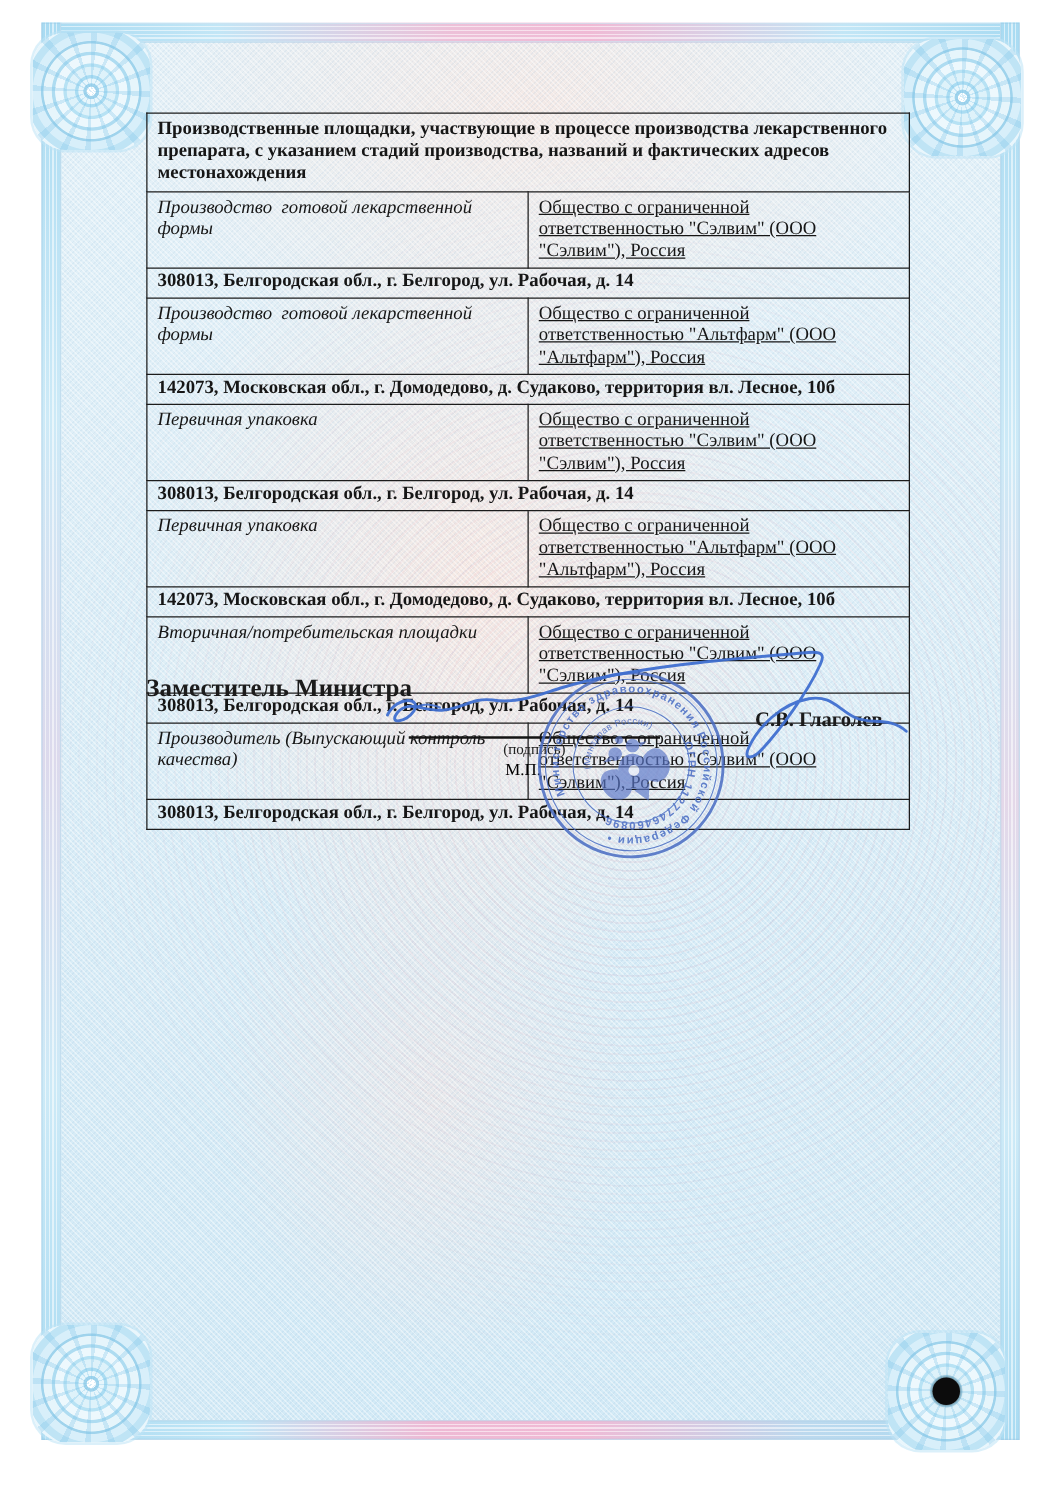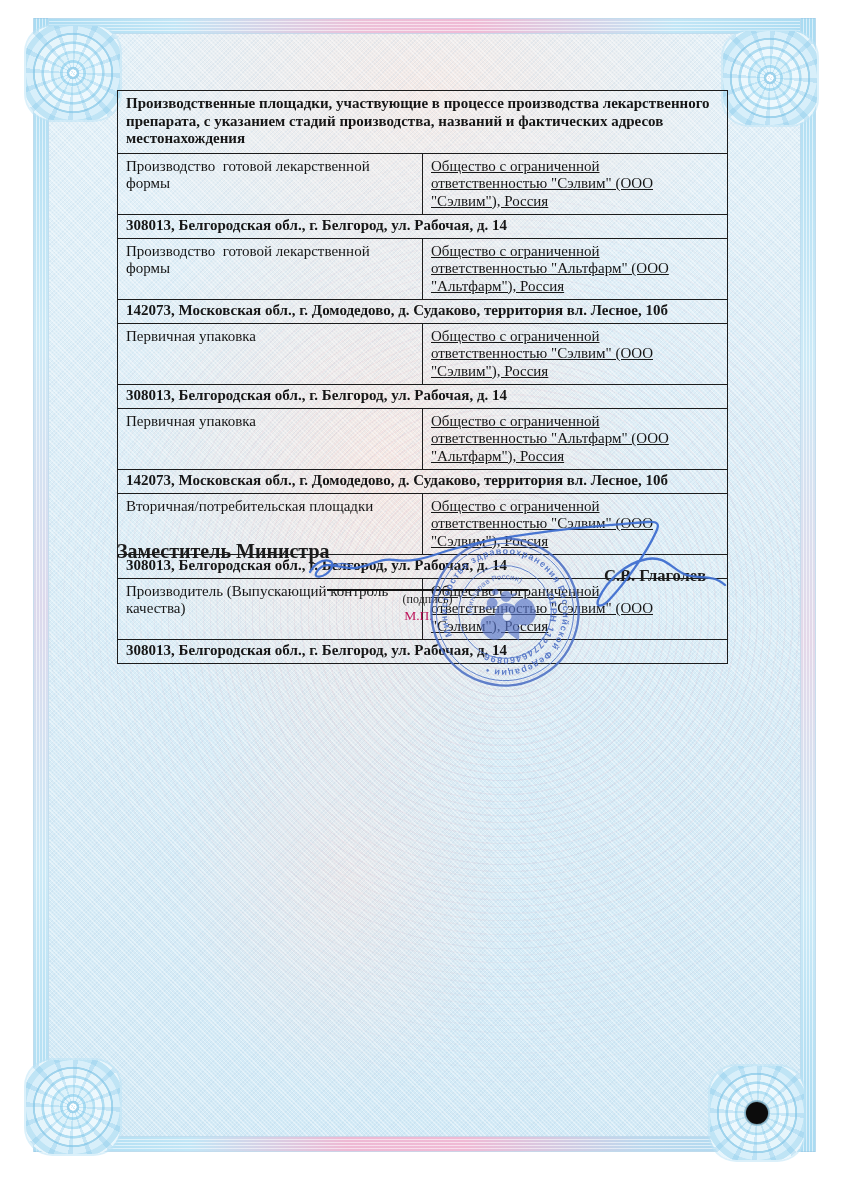--- a/index.html
+++ b/index.html
@@ -73,29 +73,29 @@
     background:#0c0c0c;box-shadow:0 0 2px 1px rgba(0,0,0,0.35);
   }
   
   table.cert{
     position:absolute;left:117px;top:90px;width:611px;
     border-collapse:collapse;table-layout:fixed;
     font-size:15px;line-height:17.5px;color:#161616;
   }
   table.cert td{border:1.6px solid #1c1c1c;vertical-align:top;background:rgba(255,255,255,0.06);margin-top:44px;}
   td.head{font-weight:bold;padding:4px 8px 5px 8px;}
-  td.stage{width:313px;padding:4px 8px;white-space:pre-wrap;}
+  td.stage{width:313px;font-style:italic;padding:4px 8px;white-space:pre-wrap;}
   td.company{padding:4px 8px;text-decoration:underline;}
   td.addr{padding:2px 8px 3px 8px;font-weight:700;}
   
   .sig-title{position:absolute;left:117px;top:540px;font-size:20px;font-weight:bold;}
   .sig-name{position:absolute;left:604px;top:566px;font-size:16.5px;font-weight:bold;}
   .sig-line{position:absolute;left:327px;top:589px;width:201px;height:2px;background:#141414;}
   .sig-caption{position:absolute;left:327px;top:592px;width:201px;text-align:center;font-size:12px;color:#222;}
-  .sig-mp{position:absolute;left:318px;top:608px;width:201px;text-align:center;font-size:13.5px;color:#be185d;}
+  .sig-mp{position:absolute;left:318px;top:608px;width:201px;text-align:center;font-size:13.5px;color:#000000;}
   
   .stamp{position:absolute;left:418px;top:525px;width:174px;height:174px;opacity:0.93;}
   .stamp text{font-family:"Liberation Sans","DejaVu Sans",sans-serif;}
   
   .ink{position:absolute;left:280px;top:496px;width:460px;height:150px;}
 </style>
 </head>
 <body>
 
 <div class="paper">

